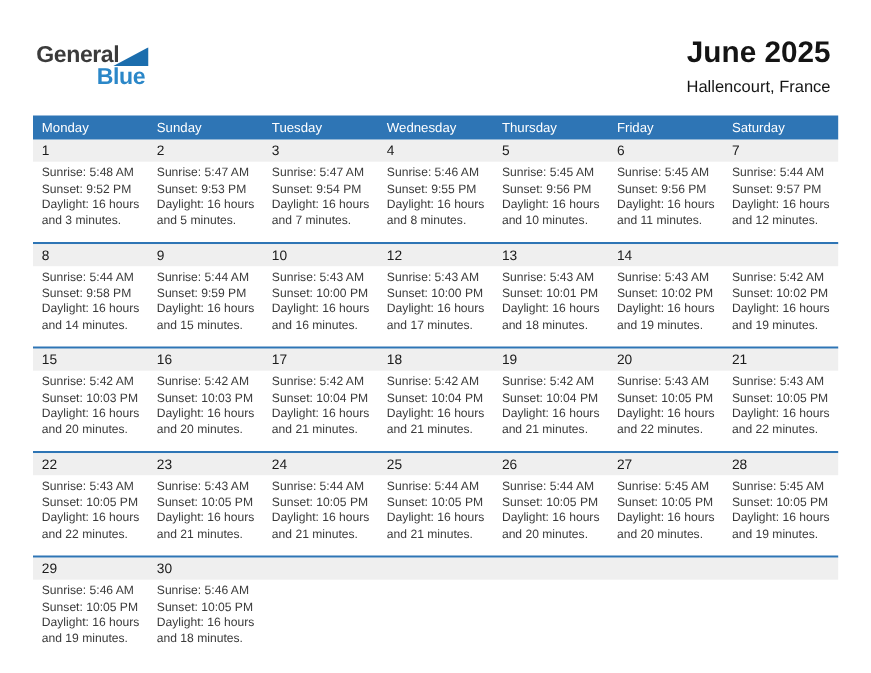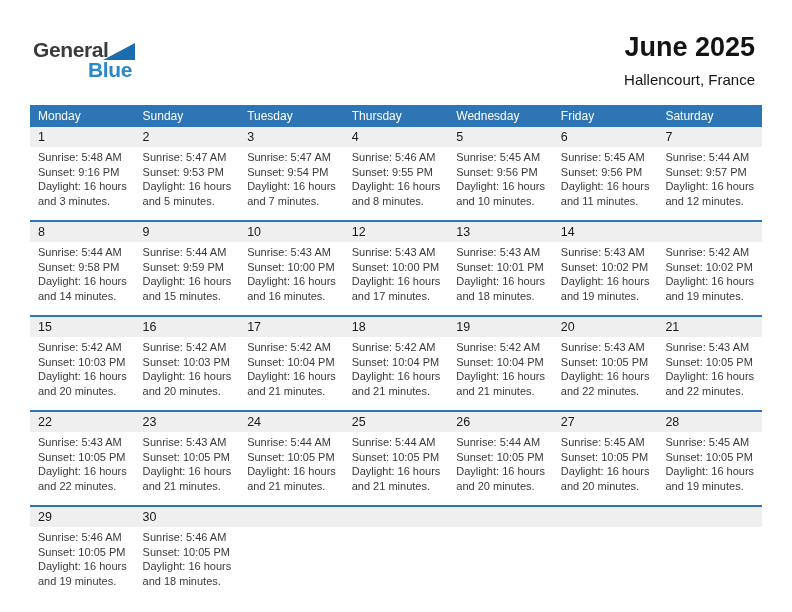--- a/index.html
+++ b/index.html
@@ -70,40 +70,40 @@
   <div class="title-block">
     <div class="month-title">June 2025</div>
     <div class="location">Hallencourt, France</div>
   </div>
 
   <div class="calendar">
     <div class="dow-row" id="dow-row">
         <div class="dow-cell">Monday</div>
         <div class="dow-cell">Sunday</div>
         <div class="dow-cell">Tuesday</div>
+        <div class="dow-cell">Wednesday</div>
         <div class="dow-cell">Thursday</div>
-        <div class="dow-cell">Wednesday</div>
         <div class="dow-cell">Friday</div>
         <div class="dow-cell">Saturday</div>
       </div>
     <div id="weeks">
         <div class="week">
           <div class="num-band">
             <div class="num-cell">1</div>
             <div class="num-cell">2</div>
             <div class="num-cell">3</div>
             <div class="num-cell">4</div>
             <div class="num-cell">5</div>
             <div class="num-cell">6</div>
             <div class="num-cell">7</div>
           </div>
           <div class="detail-band">
             <div class="detail-cell">
               <div>Sunrise: 5:48 AM</div>
-              <div>Sunset: 9:16 PM</div>
+              <div>Sunset: 9:52 PM</div>
               <div>Daylight: 16 hours</div>
               <div>and 3 minutes.</div>
             </div>
             <div class="detail-cell">
               <div>Sunrise: 5:47 AM</div>
               <div>Sunset: 9:53 PM</div>
               <div>Daylight: 16 hours</div>
               <div>and 5 minutes.</div>
             </div>
             <div class="detail-cell">

